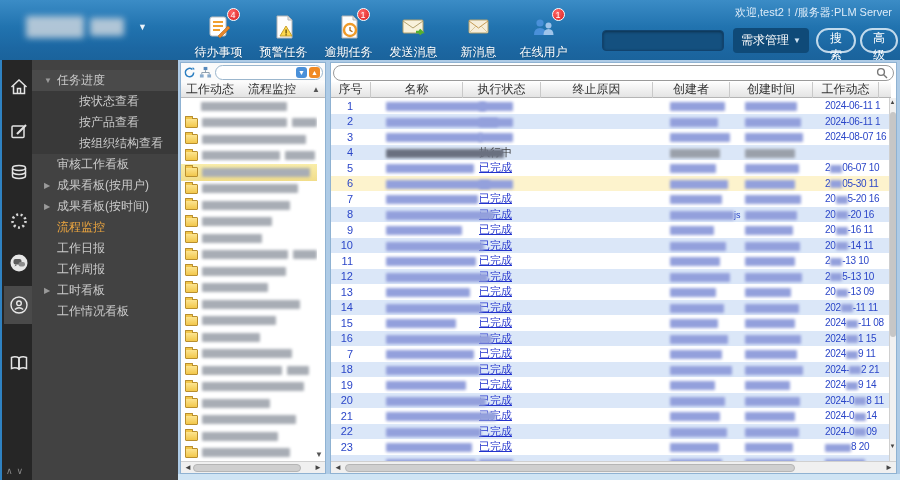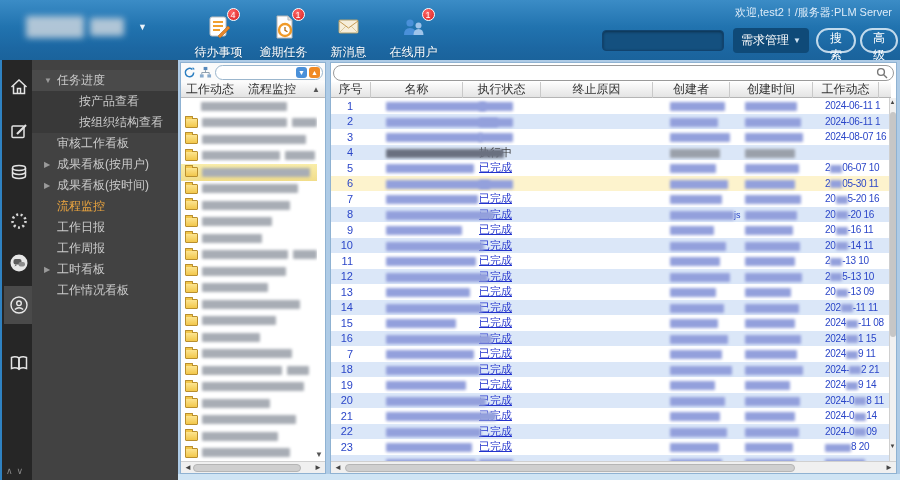--- a/index.html
+++ b/index.html
@@ -131,26 +131,50 @@
             </svg>
           <span class="badge">4</span>
         </div>
         <div class="tlabel">待办事项</div>
       </div>
       <div class="titem">
         <div class="ticon">
           <svg viewBox="0 0 28 28">
               <path d="M7 3 h11 l4 4 v18 h-15 z" fill="#fdfdfd" stroke="#b5b5b5"></path>
               <path d="M18 3 l4 4 h-4 z" fill="#e3e3e3" stroke="#b5b5b5"></path>
+              <path d="M16 13 l6 10 h-12 z" fill="#ffd84d" stroke="#c9a02a"></path>
+              <rect x="15.4" y="16.5" width="1.4" height="4" fill="#6b5512"></rect>
+              <rect x="15.4" y="21.2" width="1.4" height="1.3" fill="#6b5512"></rect>
+            </svg>
+
+        </div>
+        <div class="tlabel">预警任务</div>
+      </div>
+      <div class="titem">
+        <div class="ticon">
+          <svg viewBox="0 0 28 28">
+              <path d="M7 3 h11 l4 4 v18 h-15 z" fill="#fdfdfd" stroke="#b5b5b5"></path>
+              <path d="M18 3 l4 4 h-4 z" fill="#e3e3e3" stroke="#b5b5b5"></path>
               <circle cx="15" cy="17" r="6" fill="#fff" stroke="#f09a28" stroke-width="2.4"></circle>
               <path d="M15 14 v3.4 l2.5 1.4" stroke="#b26a10" stroke-width="1.3" fill="none"></path>
             </svg>
           <span class="badge">1</span>
         </div>
         <div class="tlabel">逾期任务</div>
+      </div>
+      <div class="titem">
+        <div class="ticon">
+          <svg viewBox="0 0 28 28">
+              <rect x="3" y="7" width="20" height="13" rx="1" fill="#f8f2dc" stroke="#b3a26e"></rect>
+              <path d="M3 8 L13 15 L23 8" fill="none" stroke="#b3a26e"></path>
+              <path d="M16 19 h6 l-2.5-2.5 M22 19 l-2.5 2.5" stroke="#56b030" stroke-width="2.4" fill="none"></path>
+            </svg>
+
+        </div>
+        <div class="tlabel">发送消息</div>
       </div>
       <div class="titem">
         <div class="ticon">
           <svg viewBox="0 0 28 28">
               <rect x="4" y="7" width="19" height="13" rx="1" fill="#f6eeda" stroke="#b3a26e"></rect>
               <path d="M4 8 L13.5 15 L23 8" fill="none" stroke="#c49a54"></path>
               <path d="M4 20 L11 13 M23 20 L16 13" fill="none" stroke="#d8c79a"></path>
             </svg>
 
         </div>
@@ -226,20 +250,24 @@
           <path d="M17.5 4.5 Q13.5 3 10 5 V16 Q13.5 14 17.5 15.5 Z"></path>
         </svg>
       </div>
     <div class="ibarrows"><span>∧</span><span>∨</span></div>
   </div>
 
   <div class="menu" id="menu">
       <div class="mi hdr">
         <span class="arr">▼</span>
         <span class="ml">任务进度</span>
+      </div>
+      <div class="mi sub">
+        <span class="arr"></span>
+        <span class="ml">按状态查看</span>
       </div>
       <div class="mi sub">
         <span class="arr"></span>
         <span class="ml">按产品查看</span>
       </div>
       <div class="mi sub">
         <span class="arr"></span>
         <span class="ml">按组织结构查看</span>
       </div>
       <div class="mi">

